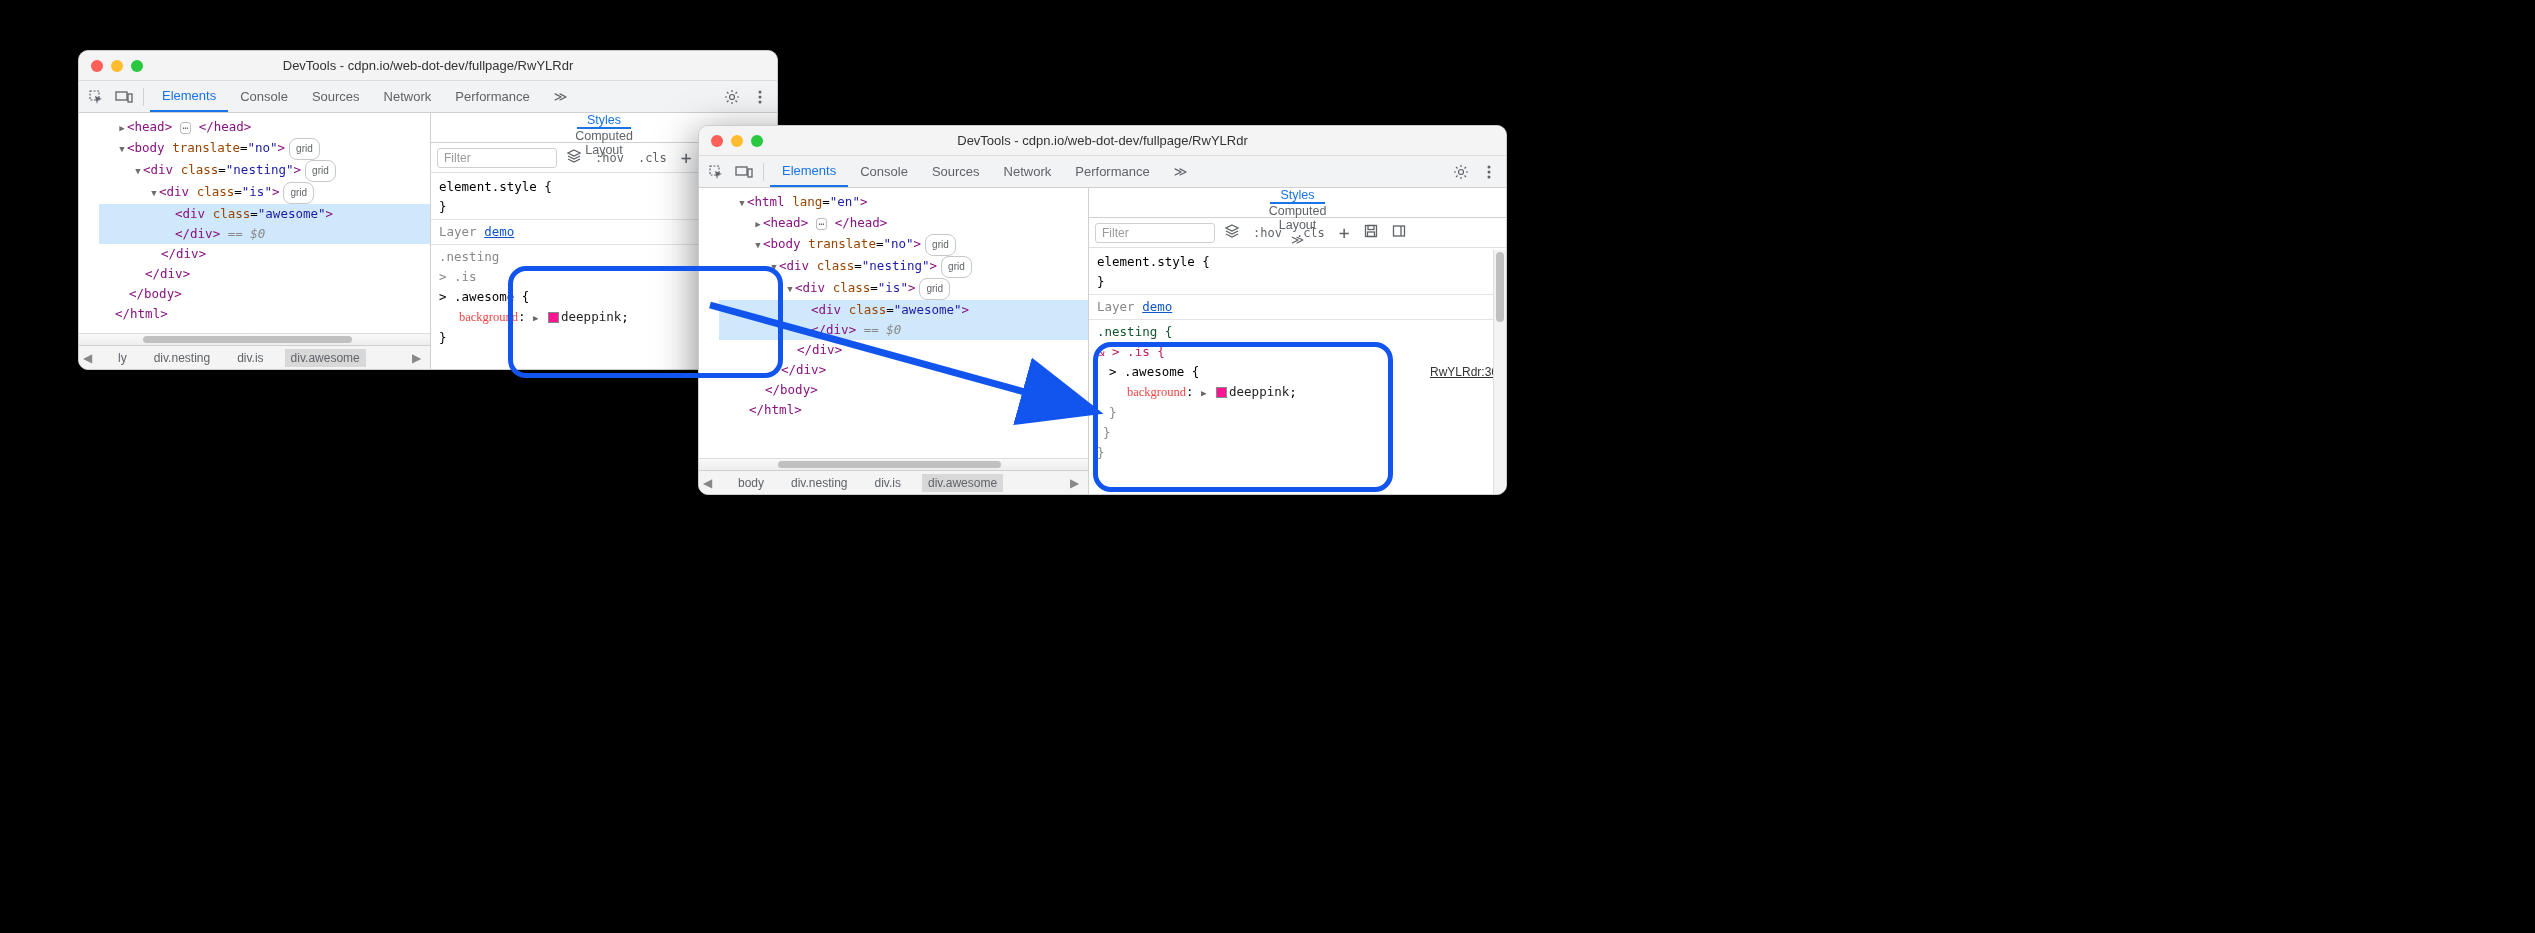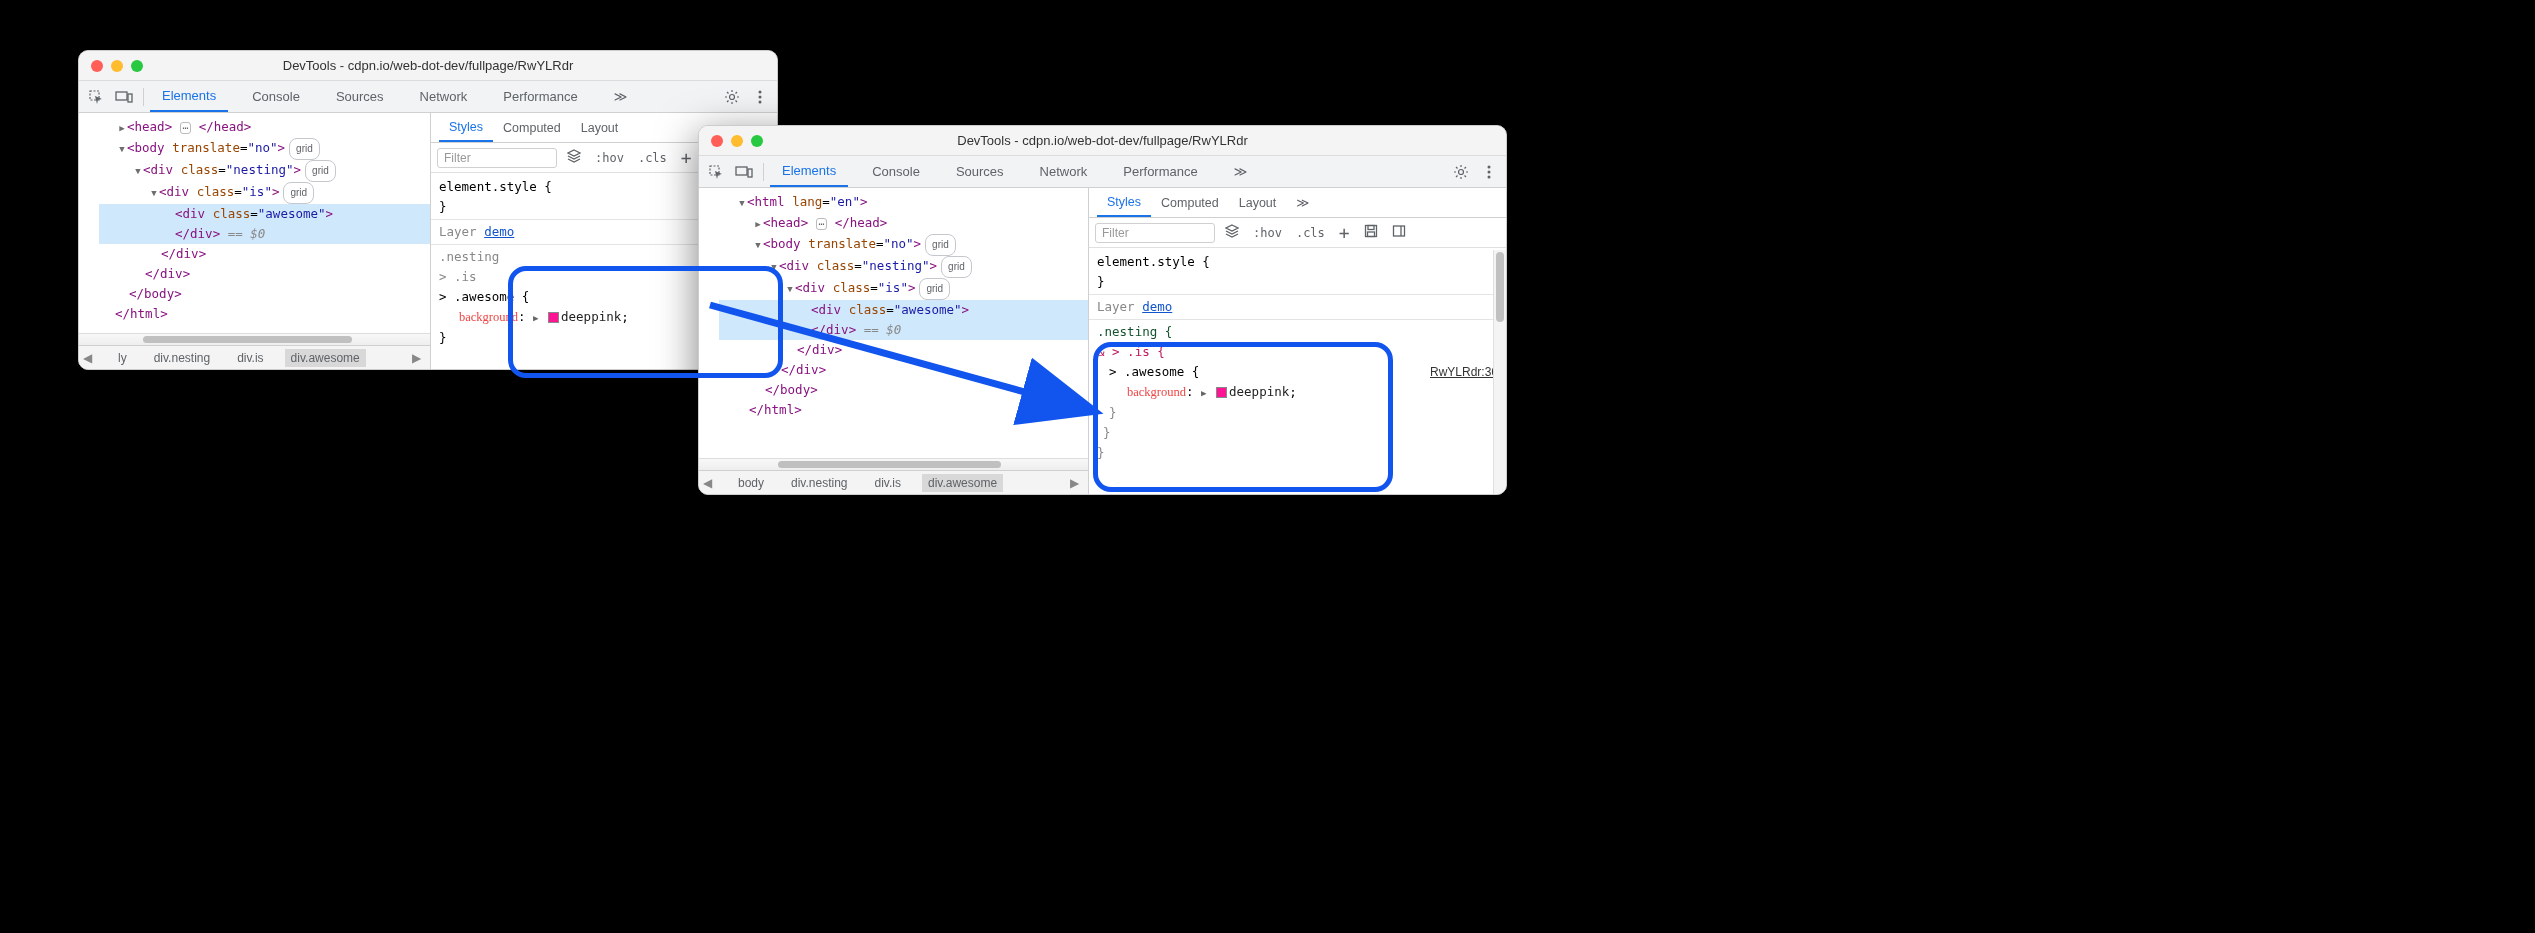--- a/index.html
+++ b/index.html
@@ -7,21 +7,21 @@
 .window { position: absolute; background: #fff; border-radius: 10px; box-shadow: 0 10px 40px rgba(0,0,0,0.5); overflow: hidden; border: 1px solid #ccc; }
 .titlebar { height: 30px; background: #f4f4f4; display: flex; align-items: center; padding: 0 12px; border-bottom: 1px solid #dcdcdc; position: relative; }
 .traffic { display: flex; gap: 8px; }
 .light { width: 12px; height: 12px; border-radius: 50%; }
 .red { background: #ff5f57; }
 .yellow { background: #febc2e; }
 .green { background: #28c840; }
 .wtitle { position:absolute; left:0; right:0; text-align:center; font-size: 13px; color: #333; pointer-events:none;}
 .toolbar { height: 32px; background: #f1f3f4; display: flex; align-items: center; border-bottom: 1px solid #d0d0d0; padding: 0 4px; gap: 2px; }
 .toolicon { width: 26px; height: 26px; display: flex; align-items: center; justify-content: center; color: #5f6368; border-radius:2px;}
-.tabs { display: flex; align-items: center; height: 100%; gap: 12px; }
+.tabs { display: flex; align-items: center; height: 100%; gap: 0; }
 .tab { padding: 0 12px; height: 100%; display: flex; align-items: center; color: #5f6368; cursor: pointer; font-size:13px;}
 .tab.active { color: #1a73e8; border-bottom: 2px solid #1a73e8; }
 .spacer { flex: 1; }
 .body-split { display: flex; height: calc(100% - 62px); }
 .dom-panel { flex: 0 0 auto; overflow: hidden; display:flex; flex-direction:column; border-right:1px solid #d0d0d0;}
 .dom-tree { font-family: Menlo, Consolas, monospace; font-size: 12.5px; line-height: 20px; padding: 4px 0 0 4px; flex:1; overflow:hidden;margin-left:16px;}
 .dom-line { white-space: nowrap; padding: 0 8px; }
 .dom-line.sel { background: #cfe8fc; }
 .tag { color: #881280; }
 .attr { color: #994500; }
@@ -32,21 +32,21 @@
 .badge { display: inline-block; border: 1px solid #c4c8cc; border-radius: 8px; padding: 0 6px; font-size: 10px; color: #5f6368; background:#fff; margin-left:4px; font-family:-apple-system, sans-serif;}
 .ellip { border:1px solid #bbb; border-radius:3px; padding:0 2px; font-size:9px; color:#666; display:inline-block; line-height:10px; vertical-align:middle;}
 .eq0 { color:#888; font-style:italic;}
 .crumbs { height: 24px; border-top: 1px solid #d0d0d0; display: flex; align-items: center; padding: 0 4px; font-size:12px; background:#f4f4f4;}
 .crumb-nav { width:14px; color:#888;}
 .crumb { padding: 2px 6px; color: #5f6368; margin-left: 15px; }
 .crumb.sel { background: #d8d8d8; }
 .hscroll { height:12px; background:linear-gradient(#f8f8f8,#eee); border-top:1px solid #ddd; display:flex; align-items:center; padding:0 2px;}
 .hscroll-thumb { height:7px; background:#c0c0c0; border-radius:4px;}
 .styles-panel { flex: 1; display: flex; flex-direction: column; font-family: Menlo, Consolas, monospace; font-size: 12.5px; position:relative;}
-.styles-tabs { height: 30px; display: flex; align-items: center; padding: 0 8px; gap: 0; font-family: -apple-system, sans-serif; border-bottom:1px solid #d0d0d0;}
+.styles-tabs { height: 30px; display: flex; align-items: center; padding: 0 8px; gap: 0; font-family: -apple-system, sans-serif; border-bottom:1px solid #d0d0d0;flex-direction:column;}
 .stab { padding: 0 10px; height: 100%; display: flex; align-items: center; color: #5f6368; cursor: pointer; }
 .stab.active { color: #1a73e8; border-bottom: 2px solid #1a73e8; }
 .styles-toolbar { height: 30px; display: flex; align-items: center; gap: 6px; padding: 0 6px; border-bottom:1px solid #e0e0e0;}
 .filter-input { border: 1px solid #d0d0d0; border-radius: 3px; padding: 2px 6px; font-size: 12px; width: 120px; font-family:-apple-system,sans-serif; color:#999;}
 .toolbtn { color: #5f6368; font-size: 12px; padding: 2px 4px; cursor:pointer; font-family:Menlo,monospace;}
 .style-body { padding: 4px 8px; line-height: 20px; flex:1; position:relative;}
 .prop-name { color: #ef4444; font-family: Liberation Serif, serif; }
 .prop-val { color: #222; }
 .color-swatch { display: inline-block; width: 11px; height: 11px; background: #ff1493; border: 1px solid #888; vertical-align: middle; margin:0 2px;}
 .layer-row { border-top:1px solid #e4e4e4; border-bottom:1px solid #e4e4e4; padding:2px 8px; color:#888;}

